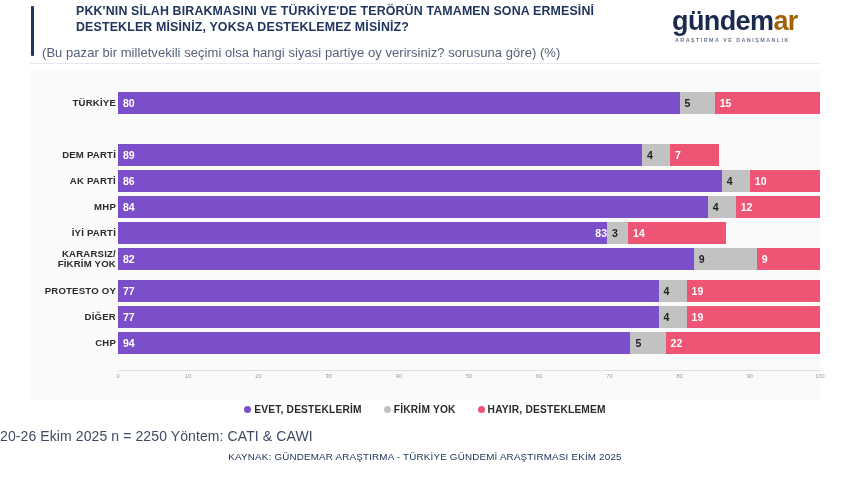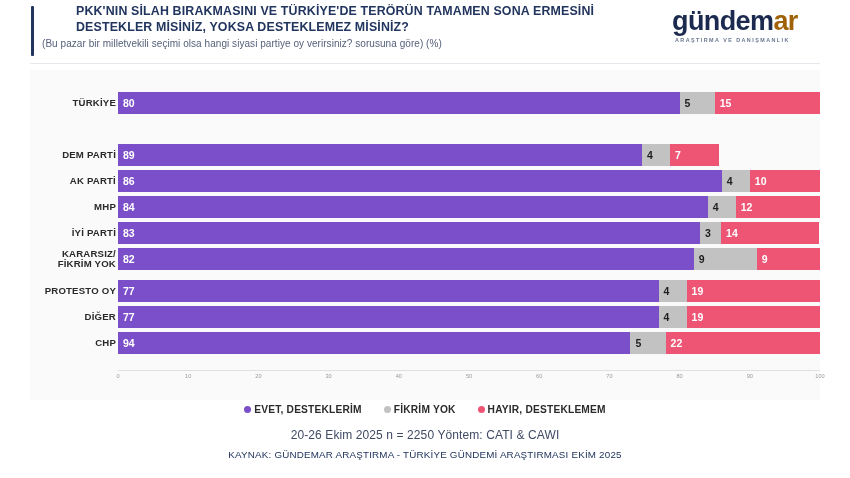--- a/index.html
+++ b/index.html
@@ -22,21 +22,21 @@
     background:#21355e;border-radius:1px;
   }
   .title-block{position:absolute;left:42px;top:4px;width:620px;}
   .title-line{
     font-size:12.4px;font-weight:bold;color:#21355e;
     letter-spacing:.15px;line-height:15.5px;text-transform:uppercase;
     white-space:nowrap;
     padding-left:34px;
   }
   .subtitle{
-    margin-top:3px;font-size:10px;color:#55607a;font-weight:normal;
+    margin-top:10px;font-size:13px;color:#55607a;font-weight:normal;
     letter-spacing:.05px;white-space:nowrap;
   }
   .logo{position:absolute;left:672px;top:6px;width:170px;height:46px;}
   .logo-main{
     font-size:27px;font-weight:bold;letter-spacing:-.6px;line-height:30px;
     color:#1b2a4e;white-space:nowrap;
   }
   .logo-main .ar{color:#a16207;}
   .logo-tag{
     font-size:5.4px;letter-spacing:1.45px;color:#6a7790;font-weight:bold;
@@ -98,21 +98,21 @@
   .legend-item{display:flex;align-items:center;gap:3px;}
   .legend-dot{width:7px;height:7px;border-radius:50%;display:block;}
   .legend-text{
     font-size:10.2px;font-weight:bold;color:#2b2b2b;letter-spacing:.2px;
     white-space:nowrap;
   }
 
   
   .footer{position:absolute;left:0;top:428px;width:850px;}
   .footer-line1{
-    text-align:center;font-size:12px;color:#3f4a63;letter-spacing:.1px;
+    text-align:left;font-size:14px;color:#3f4a63;letter-spacing:.1px;
   }
   .footer-line2{
     text-align:center;font-size:9.8px;font-weight:normal;color:#21355e;
     letter-spacing:.2px;margin-top:7px;
   }
 </style>
 </head>
 <body>
 
 <div class="page">
@@ -185,21 +185,21 @@
               <span class="seg-val">4</span>
             </div>
             <div class="seg seg-no" style="width: 84.24px;">
               <span class="seg-val">12</span>
             </div>
           </div>
         </div>
         <div class="row" style="top: 152px;">
           <div class="row-label">İYİ PARTİ</div>
           <div class="bars">
-            <div class="seg seg-yes" style="width: 582px;">
+            <div class="seg seg-yes" style="width: 489px; justify-content: flex-end;">
               <span class="seg-val">83</span>
             </div>
             <div class="seg seg-no-idea" style="width: 21.06px;">
               <span class="seg-val">3</span>
             </div>
             <div class="seg seg-no" style="width: 98.28px;">
               <span class="seg-val">14</span>
             </div>
           </div>
         </div>

